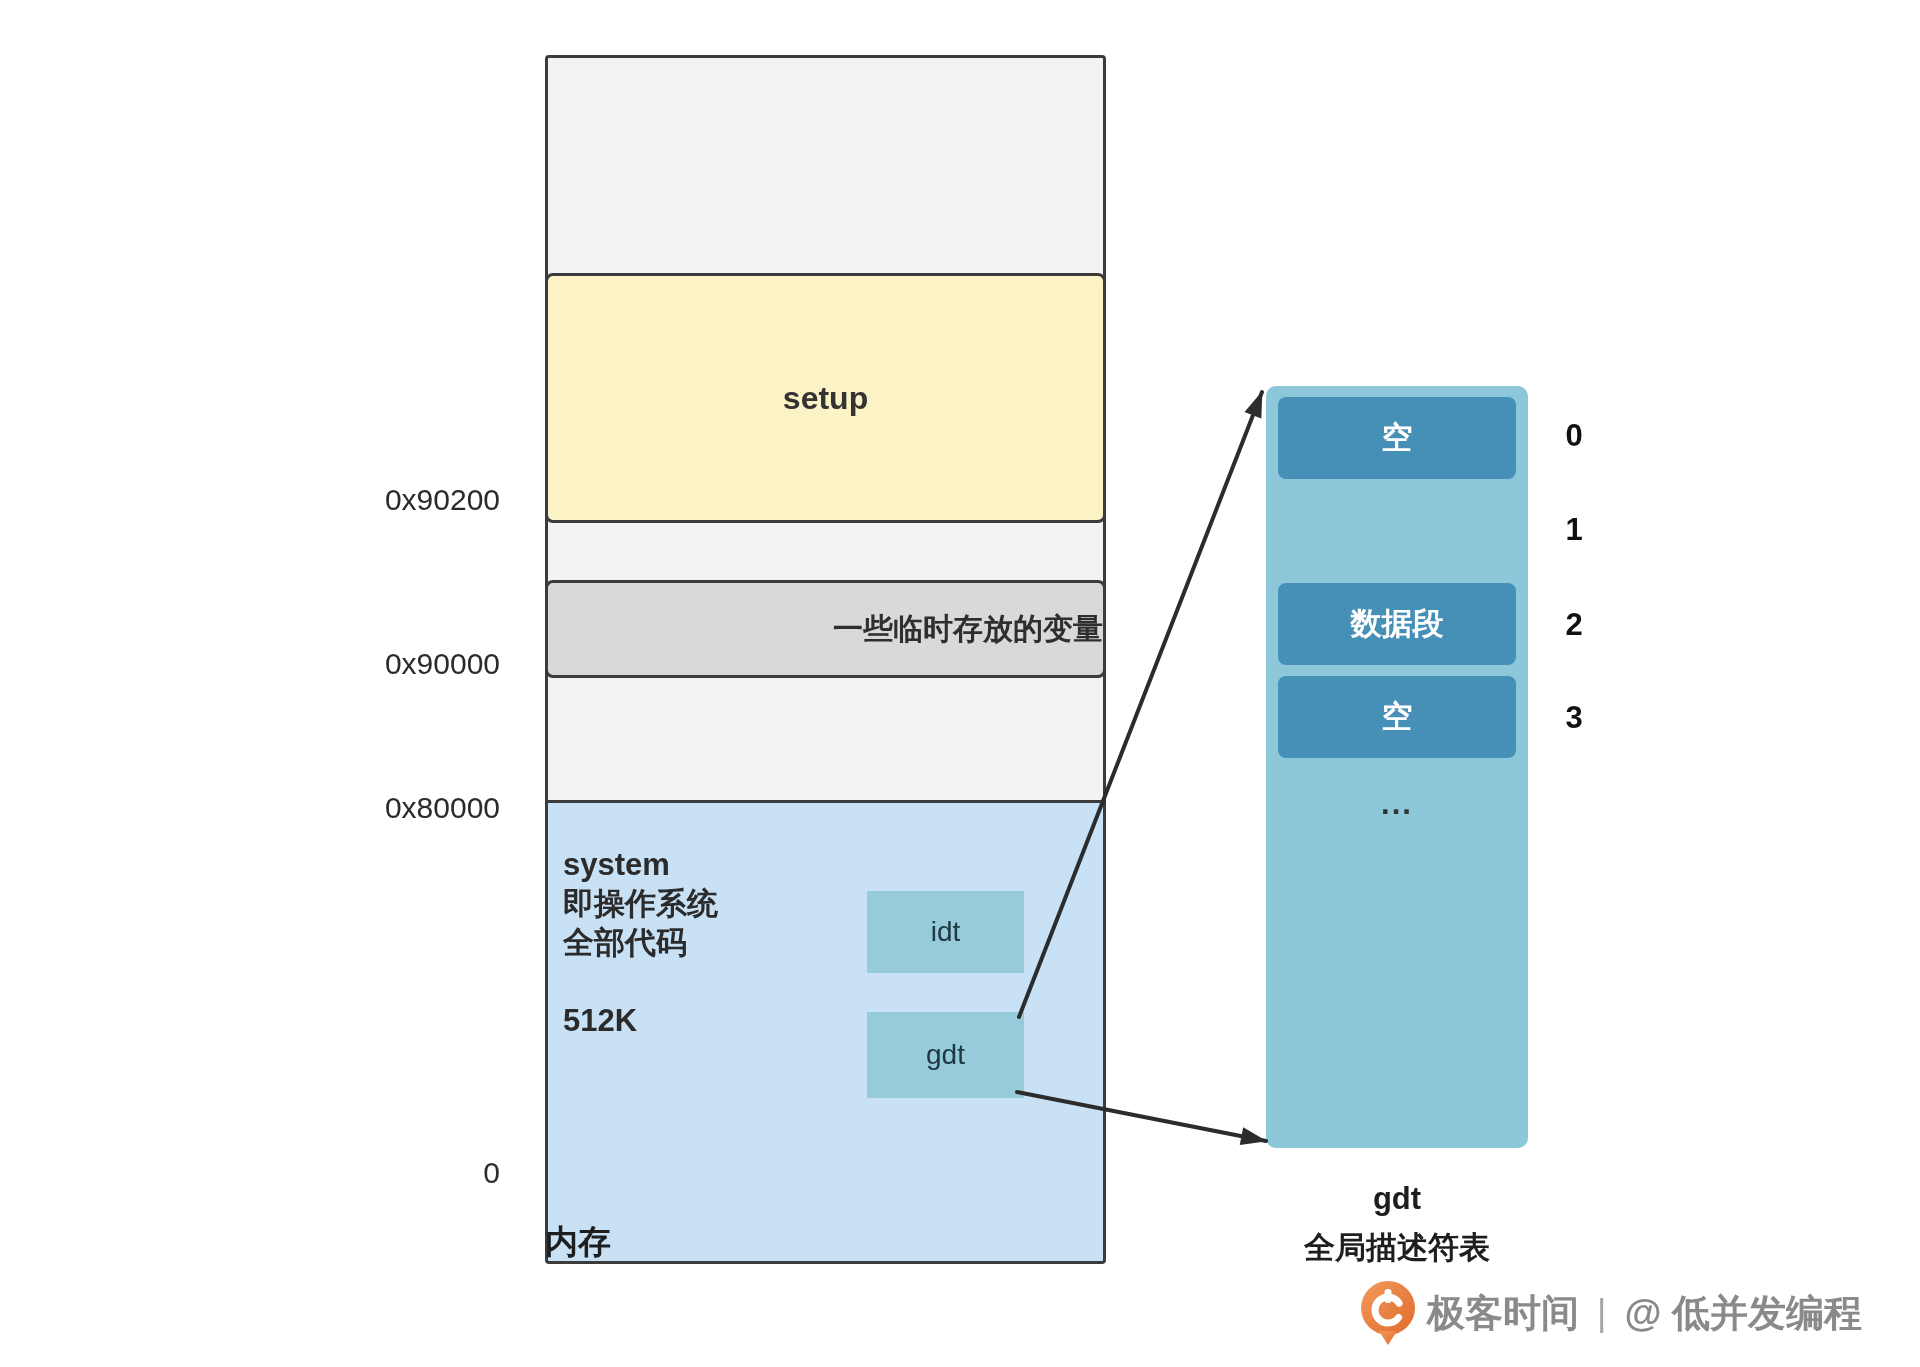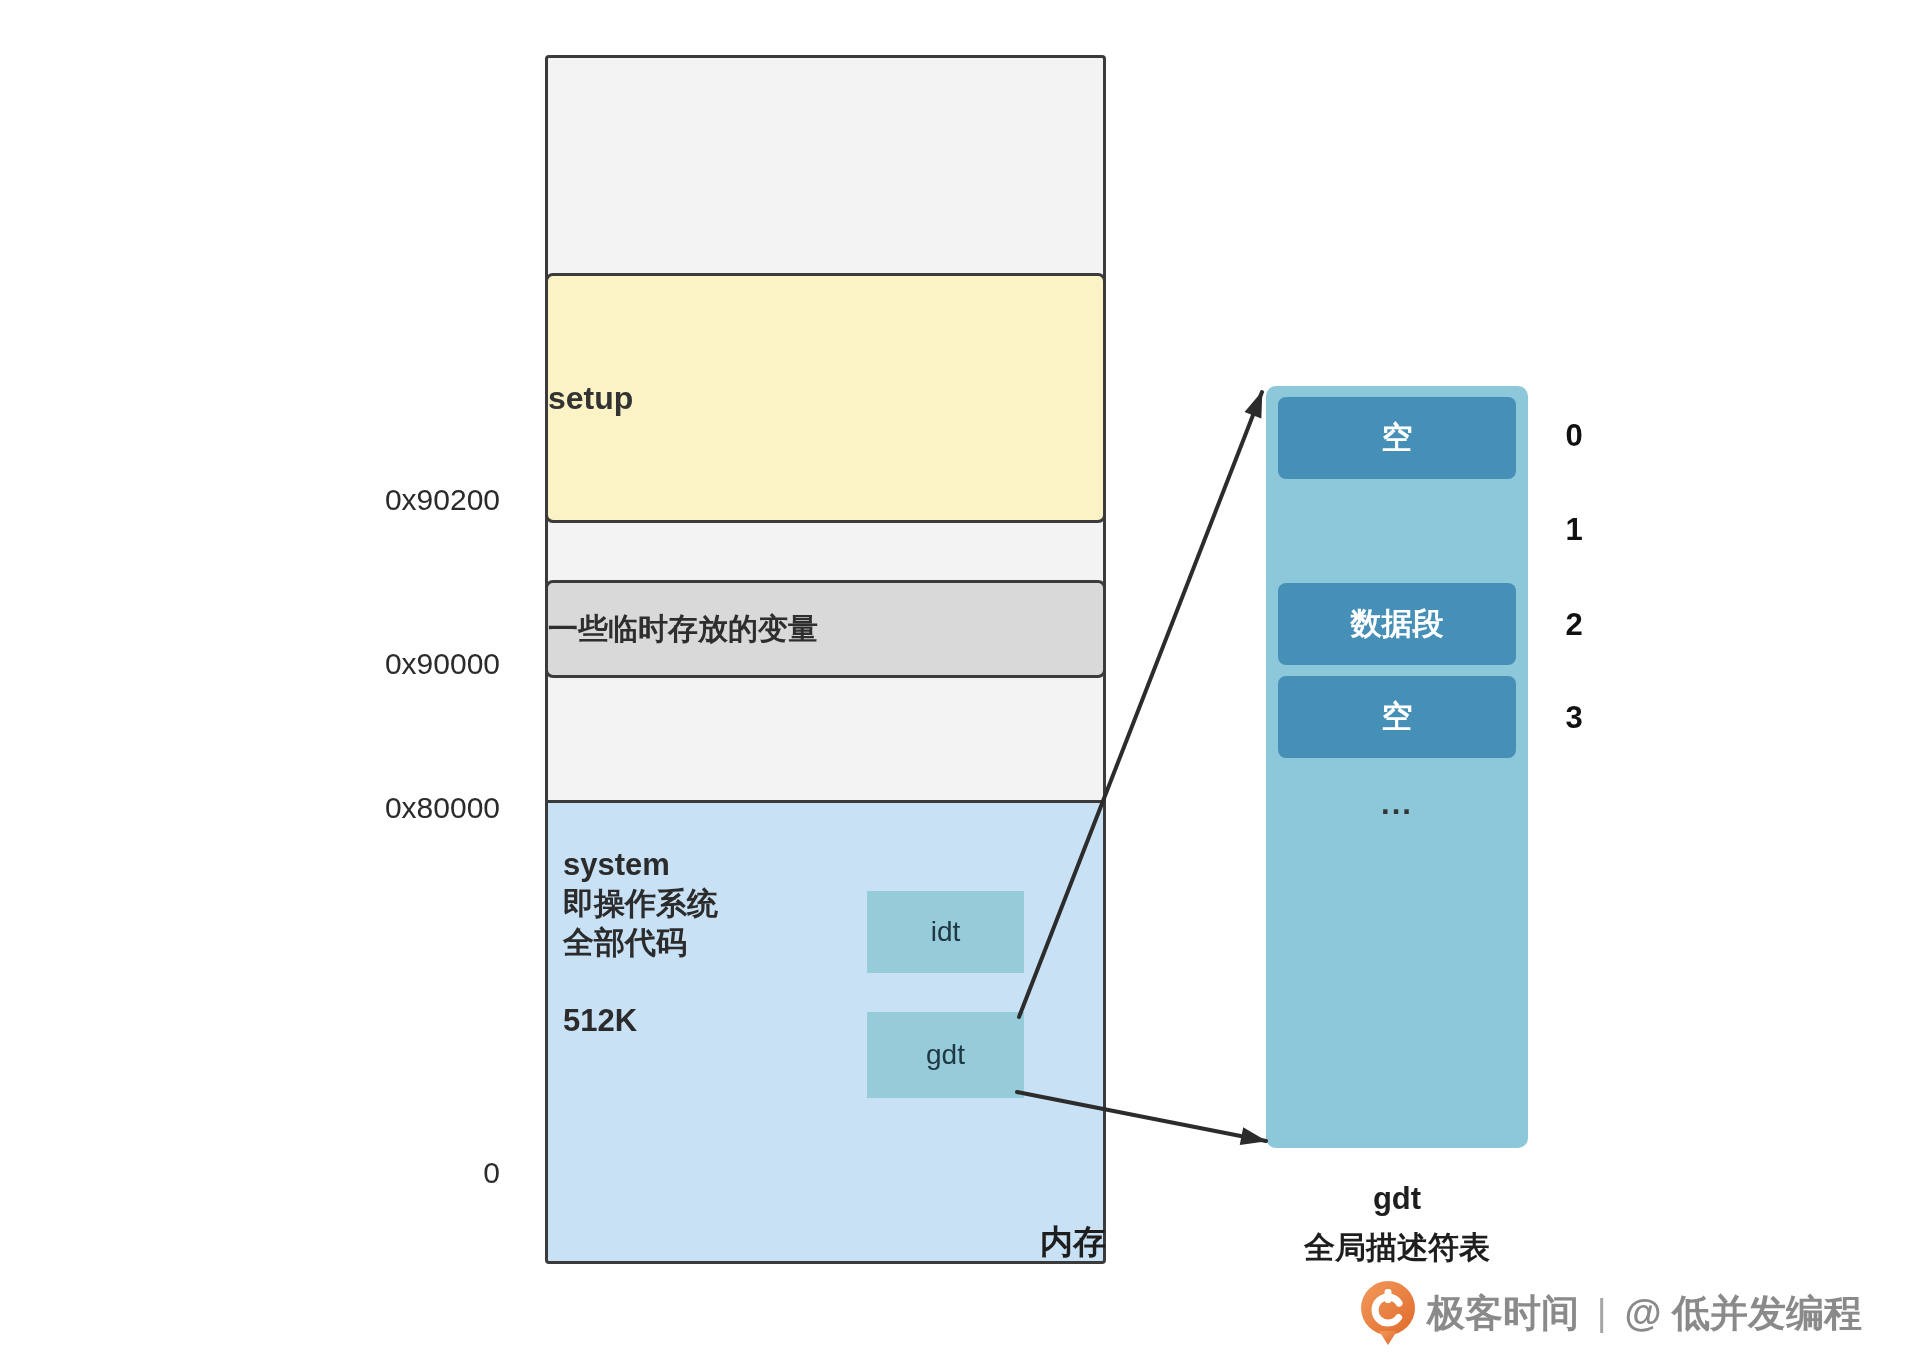--- a/index.html
+++ b/index.html
@@ -10,26 +10,26 @@
   .canvas *{box-sizing:border-box;}
 
   
   .memory-box{
     position:absolute;left:545px;top:55px;width:561px;height:1113px;
     background:#f3f3f3;border:3px solid #3b3b3b;border-radius:4px;
   }
   .mem-sec{position:absolute;left:-3px;width:561px;border:3px solid #3b3b3b;}
   .sec-setup{
     top:215px;height:250px;background:#fbf3c5;border-radius:8px;
-    display:flex;align-items:center;justify-content:flex-start;
+    display:flex;align-items:center;justify-content:center;
     font-size:32px;font-weight:700;color:#333333;
   }
   .sec-temp{
     top:522px;height:98px;background:#d9d9d9;border-radius:8px;
-    display:flex;align-items:center;justify-content:flex-start;
+    display:flex;align-items:center;justify-content:flex-end;
     font-size:30px;font-weight:700;color:#2e2e2e;
   }
   .sec-system{
     top:742px;height:464px;background:#c8e1f5;border-radius:0 0 4px 4px;
   }
   .sys-text{position:absolute;left:15px;top:42px;font-size:31px;font-weight:600;line-height:39px;color:#2b2b2b;}
   .sys-size{position:absolute;left:15px;top:200px;font-size:31px;font-weight:600;color:#2b2b2b;}
   .mini-box{
     position:absolute;left:319px;width:157px;background:#96cbd9;border-radius:0;
     display:flex;align-items:center;justify-content:center;
@@ -41,21 +41,21 @@
   .addr-label{
     position:absolute;left:340px;width:160px;text-align:right;
     font-size:30px;line-height:38px;color:#2b2b2b;
   }
   .addr-0x90200{top:481px;}
   .addr-0x90000{top:645px;}
   .addr-0x80000{top:789px;}
   .addr-zero{top:1154px;}
 
   .mem-caption{
-    position:absolute;left:545px;top:1220px;width:561px;text-align:right;
+    position:absolute;left:545px;top:1220px;width:561px;text-align:left;
     font-size:33px;font-weight:700;line-height:44px;color:#1e1e1e;
   }
 
   
   .gdt-container{
     position:absolute;left:1266px;top:386px;width:262px;height:762px;
     background:#8dc7da;border-radius:10px;
   }
   .gdt-entry{
     position:absolute;left:12px;width:238px;height:82px;background:#4690b8;border-radius:8px;

